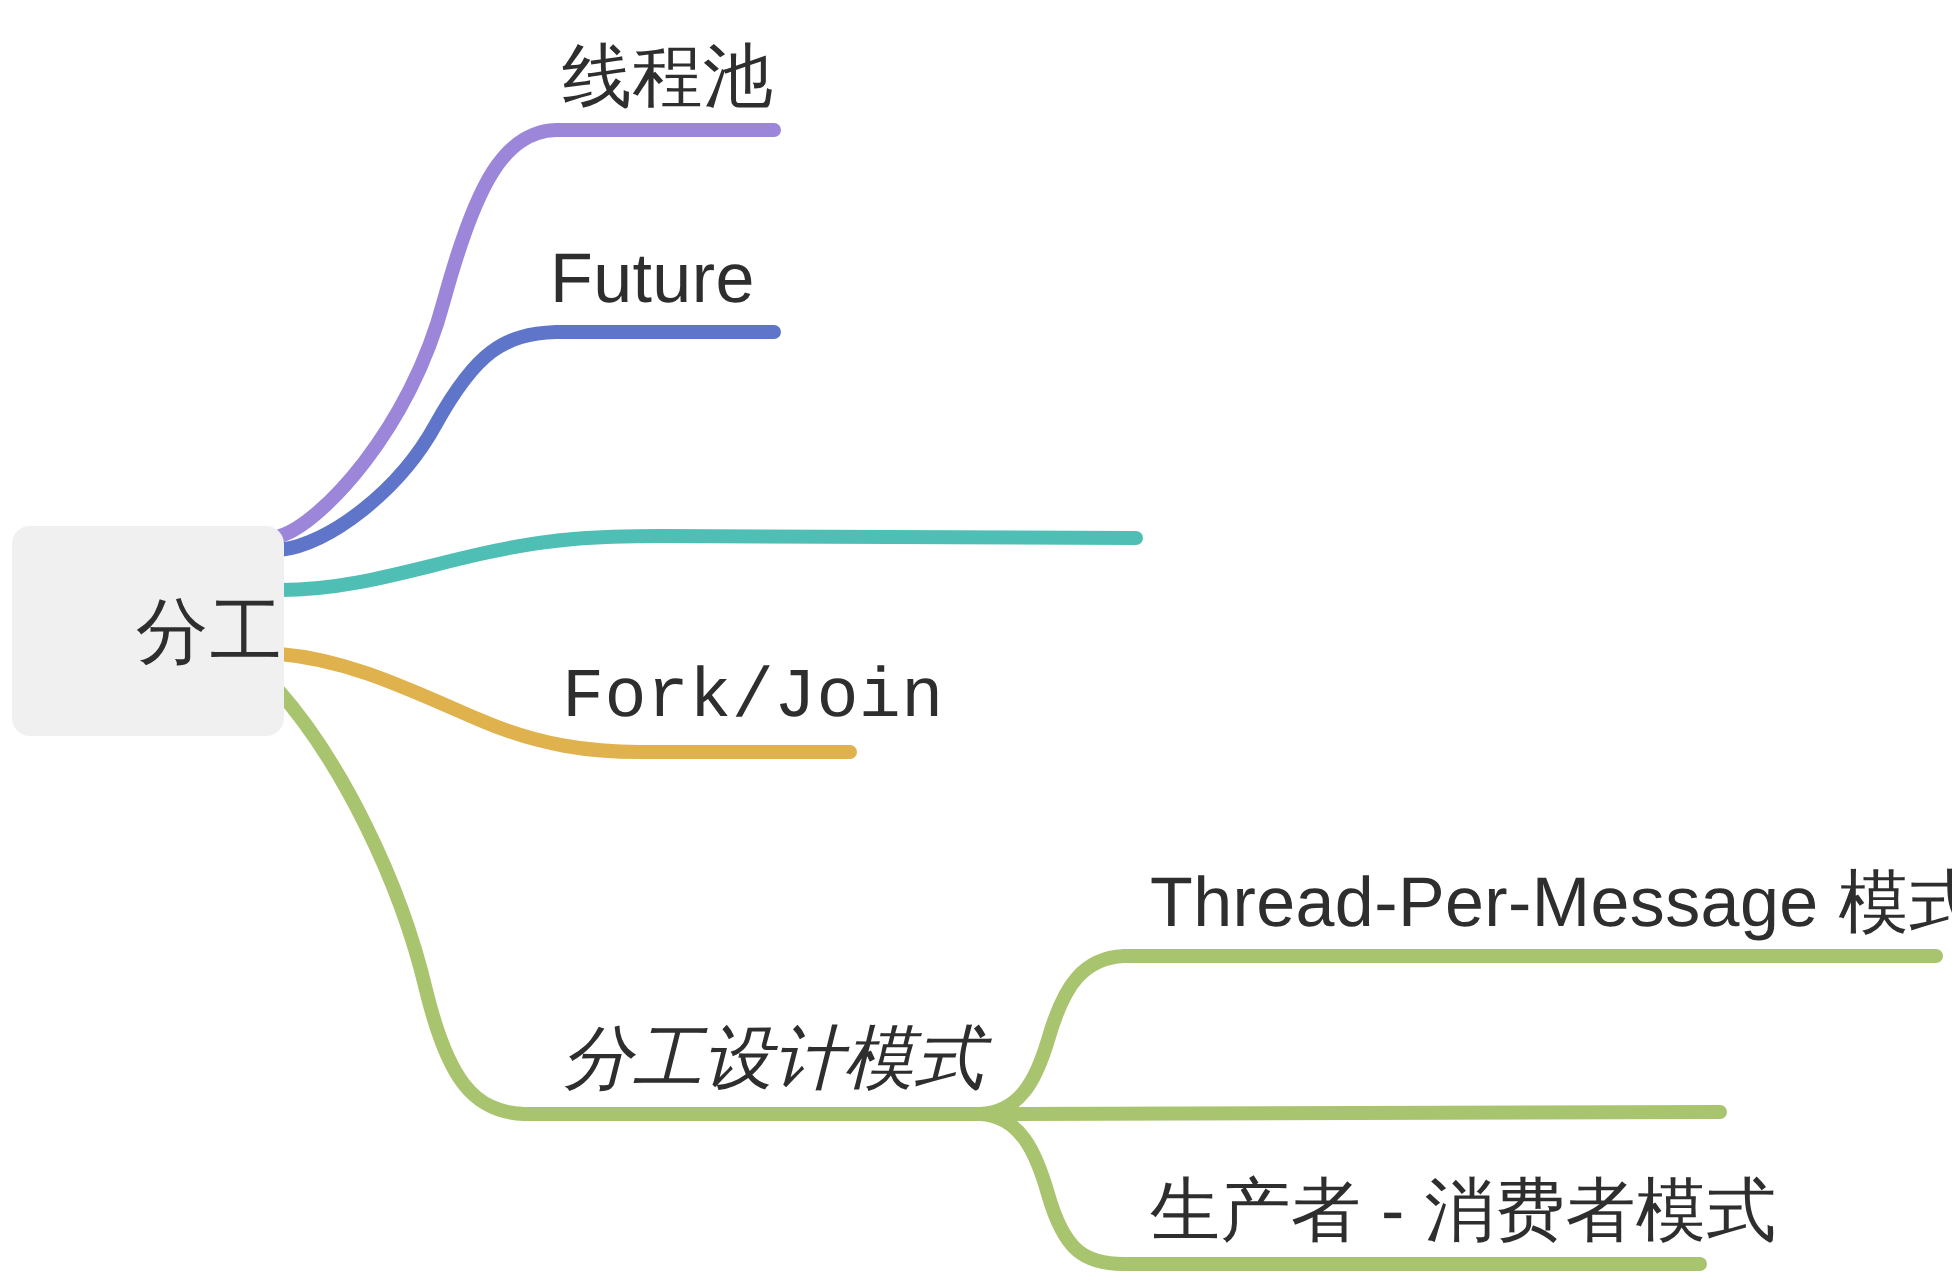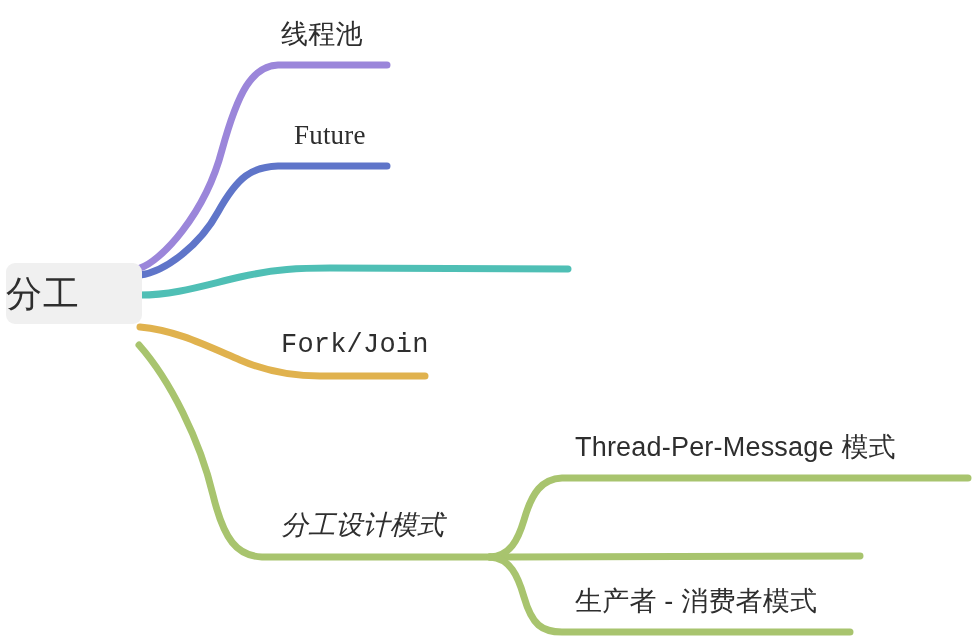--- a/index.html
+++ b/index.html
@@ -20,37 +20,37 @@
   #branch-layer {
     position: absolute;
     left: 0;
     top: 0;
     width: 976px;
     height: 638px;
   }
   .node-label {
     position: absolute;
     color: #2e2e2e;
-    font-size: 27px;
+    font-size: 35px;
     line-height: 1;
     white-space: nowrap;
     font-weight: 400;
     letter-spacing: 0.2px;
   }
   .root-node {
     position: absolute;
     left: 6px;
     top: 263px;
     width: 136px;
-    height: 61px;
+    height: 105px;
     background: #f0f0f0;
     border-radius: 9px;
     display: flex;
     align-items: center;
-    justify-content: flex-start;
+    justify-content: flex-end;
   }
   .root-node .root-text {
     color: #2e2e2e;
     font-size: 36px;
     line-height: 1;
     white-space: nowrap;
     letter-spacing: 1px;
   }
 </style>
 </head>
@@ -76,21 +76,21 @@
 
     <path d="M 490 557 C 510 558 518 576 524 597 C 532 625 542 632 562 632 L 850 632" fill="none" stroke="#a8c46e" stroke-width="7" stroke-linecap="round"></path>
   </svg>
 
   <div class="root-node">
     <span class="root-text">分工</span>
   </div>
 
   <div class="node-label" style="left:281px; top:21px;">线程池</div>
 
-  <div class="node-label" style="left:294px; top:122px;font-family:Liberation Serif, serif;">Future</div>
+  <div class="node-label" style="left:275px; top:122px;">Future</div>
 
 
   <div class="node-label" style="left:281px; top:332px;font-family:Liberation Mono, monospace;">Fork/Join</div>
 
   <div class="node-label" style="left:281px; top:512px;font-style:italic;">分工设计模式</div>
 
   <div class="node-label" style="left:575px; top:434px;">Thread-Per-Message 模式</div>
 
 
   <div class="node-label" style="left:575px; top:588px;text-align:right;">生产者 - 消费者模式</div>

